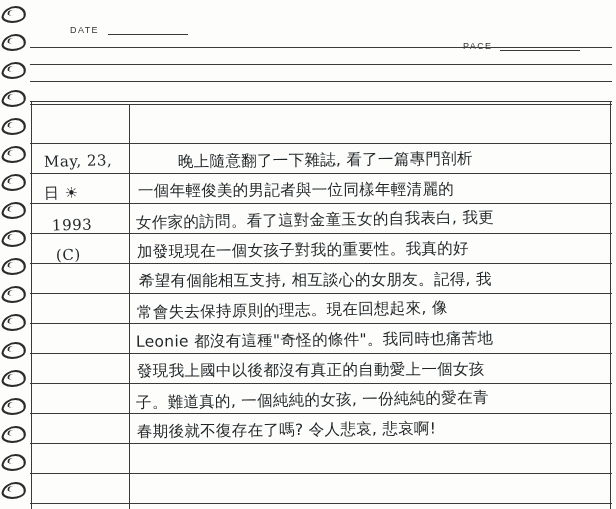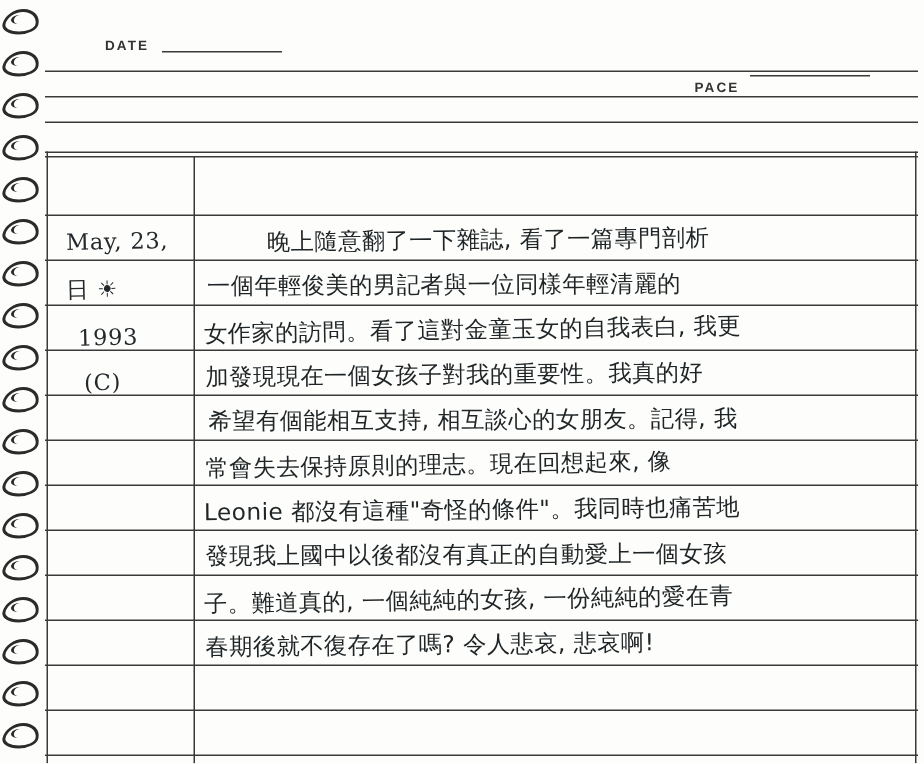--- a/index.html
+++ b/index.html
@@ -61,21 +61,21 @@
     position: absolute;
     width: 0;
     border-left: 1.3px solid #3a3a3a;
   }
 
   
   .hdr-label {
     position: absolute;
     font-family: "Liberation Sans", sans-serif;
     font-size: 9px;
-    font-weight: bold;
+    font-weight: normal;
     letter-spacing: 1.4px;
     color: #333;
   }
   .hdr-line {
     position: absolute;
     height: 0;
     border-top: 1.2px solid #3a3a3a;
   }
 
   
@@ -123,21 +123,21 @@
     <div class="ring" style="top:370px"></div>
     <div class="ring" style="top:398px"></div>
     <div class="ring" style="top:426px"></div>
     <div class="ring" style="top:454px"></div>
     <div class="ring" style="top:482px"></div>
   </div>
 
   <div class="hdr-label" style="left:70px; top:25px;">DATE</div>
   <div class="hdr-line" style="left:108px; top:34px; width:80px;"></div>
 
-  <div class="hdr-label" style="left:463px; top:41px;margin-top:12px;">PACE</div>
+  <div class="hdr-label" style="left:463px; top:41px;">PACE</div>
   <div class="hdr-line" style="left:500px; top:50px; width:80px;"></div>
 
   <div class="rule thin" style="top:47px;"></div>
   <div class="rule thin" style="top:64px;"></div>
   <div class="rule thin" style="top:81px;"></div>
   <div class="rule" style="top:101px;"></div>
   <div class="rule" style="top:104px;"></div>
 
   <div class="rule thin" style="top:143px;"></div>
   <div class="rule thin" style="top:173px;"></div>

